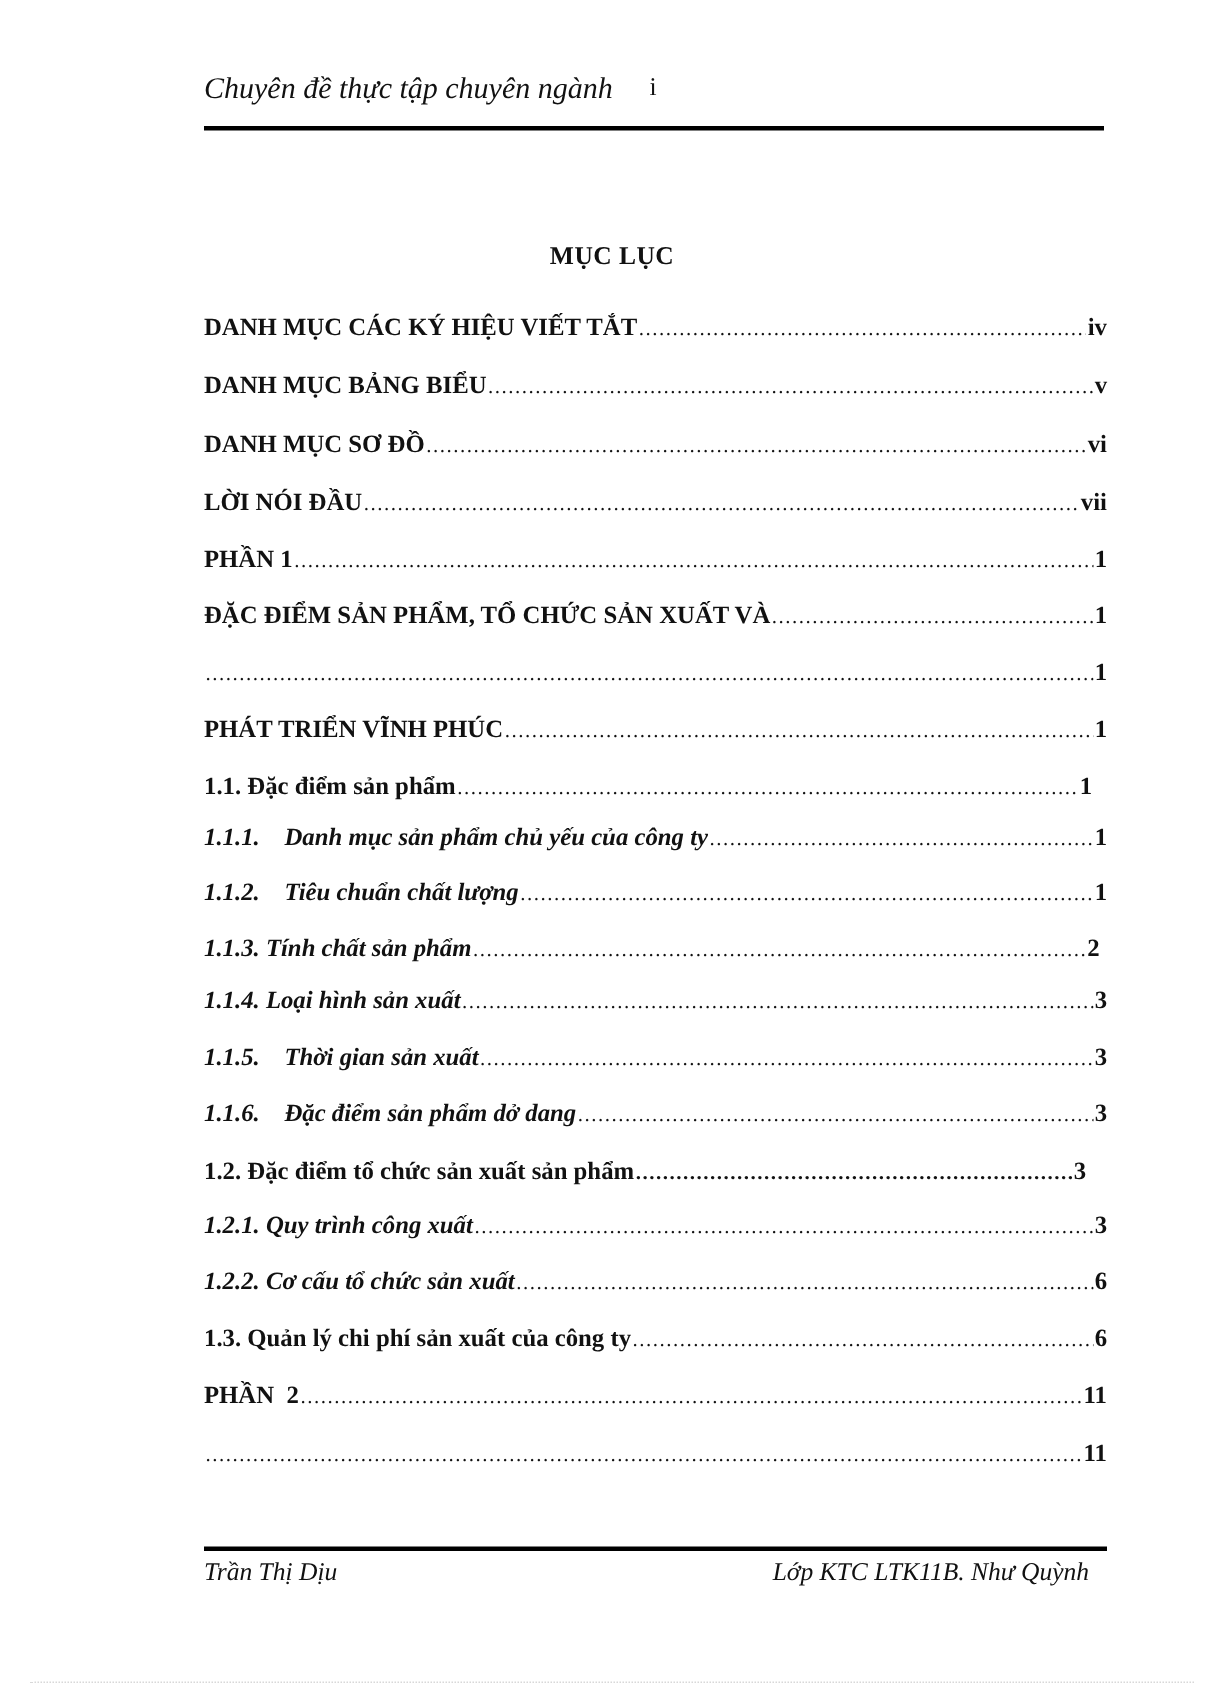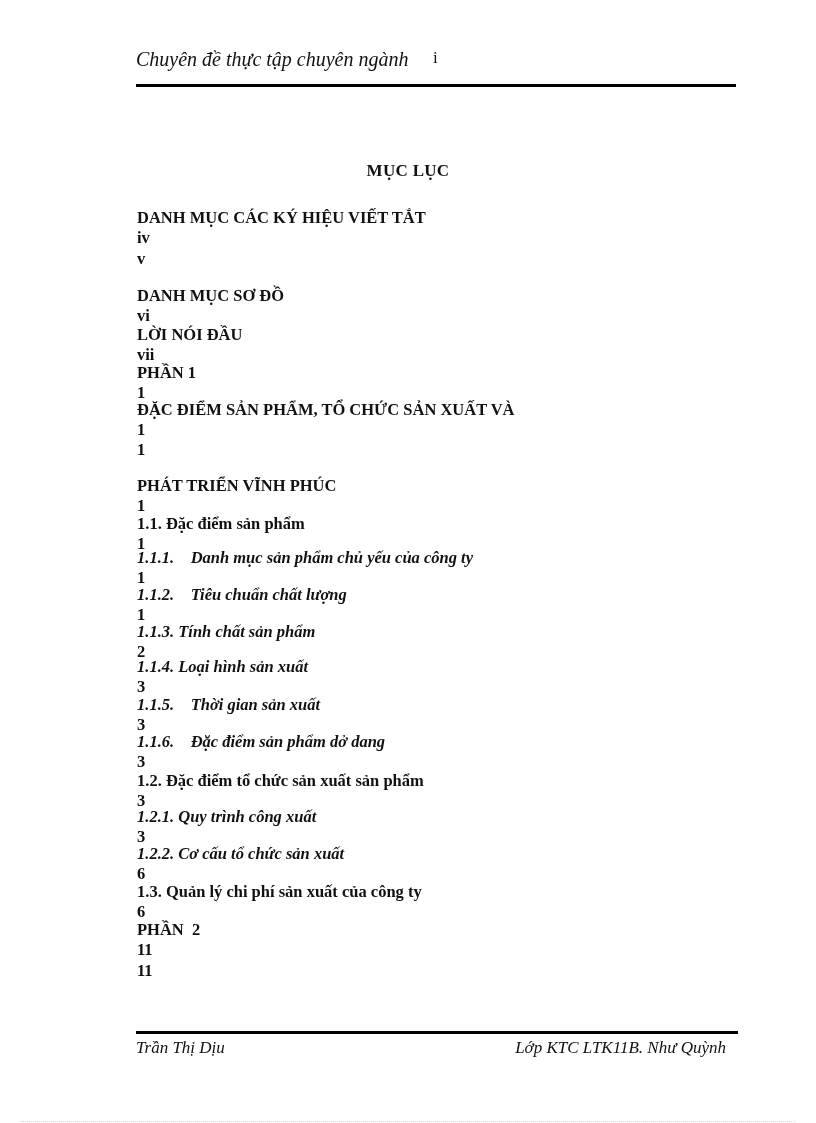--- a/index.html
+++ b/index.html
@@ -6,21 +6,21 @@
   body { width: 816px; height: 1123px; position: relative; overflow: hidden;
          font-family: "Liberation Serif", "DejaVu Serif", serif; color: #111; }
   .header { position: absolute; left: 136px; top: 48px; width: 600px; height: 24px; }
   .header-title { position: absolute; left: 0; top: 0; font-style: italic; font-size: 20px; }
   .header-page { position: absolute; left: 297px; top: 0; font-size: 17px; }
   .rule-top { position: absolute; left: 136px; top: 84px; width: 600px; height: 3px; background: #000; }
   .title { position: absolute; left: 0; width: 816px; top: 133px; text-align: center;
            font-weight: bold; font-size: 17px; letter-spacing: 0.3px; margin-top: 28px; }
   .toc { position: absolute; left: 136px; top: 208px; width: 602px; }
   .toc-row { position: absolute; left: 0; width: 602px; height: 22px; display: flex;
-             align-items: baseline; white-space: nowrap; font-weight: bold; font-size: 16.5px; flex-direction: column; }
+             align-items: baseline; white-space: nowrap; font-weight: bold; font-size: 16.5px; }
   .toc-row.italic .toc-label { font-style: italic; }
   .toc-label { flex: 0 0 auto; }
   .toc-dots { flex: 1 1 auto; overflow: hidden; font-weight: normal; font-size: 14px;
               letter-spacing: 1px; color: #111; margin: 0 1px; }
   .toc-dots::before { content: "......................................................................................................................................................................................................"; }
   .toc-page { flex: 0 0 auto; }
   .rule-bottom { position: absolute; left: 136px; top: 1031px; width: 602px; height: 3px; background: #000; }
   .footer-left { position: absolute; left: 136px; top: 1038px; font-style: italic; font-size: 17px; }
   .footer-right { position: absolute; right: 90px; top: 1038px; font-style: italic; font-size: 17px; }
   .page-edge { position: absolute; left: 20px; top: 1121px; width: 776px; height: 0;
@@ -37,20 +37,21 @@
 
 <div class="title">MỤC LỤC</div>
 
 <div class="toc">
   <div class="toc-row" style="top:0px">
       <span class="toc-label">DANH MỤC CÁC KÝ HIỆU VIẾT TẮT</span>
       <span class="toc-dots"></span>
       <span class="toc-page">iv</span>
     </div>
   <div class="toc-row" style="top:39px">
+      <span class="toc-label">DANH MỤC BẢNG BIỂU</span>
       <span class="toc-dots"></span>
       <span class="toc-page">v</span>
     </div>
   <div class="toc-row" style="top:78px">
       <span class="toc-label">DANH MỤC SƠ ĐỒ</span>
       <span class="toc-dots"></span>
       <span class="toc-page">vi</span>
     </div>
   <div class="toc-row" style="top:117px">
       <span class="toc-label">LỜI NÓI ĐẦU</span>

